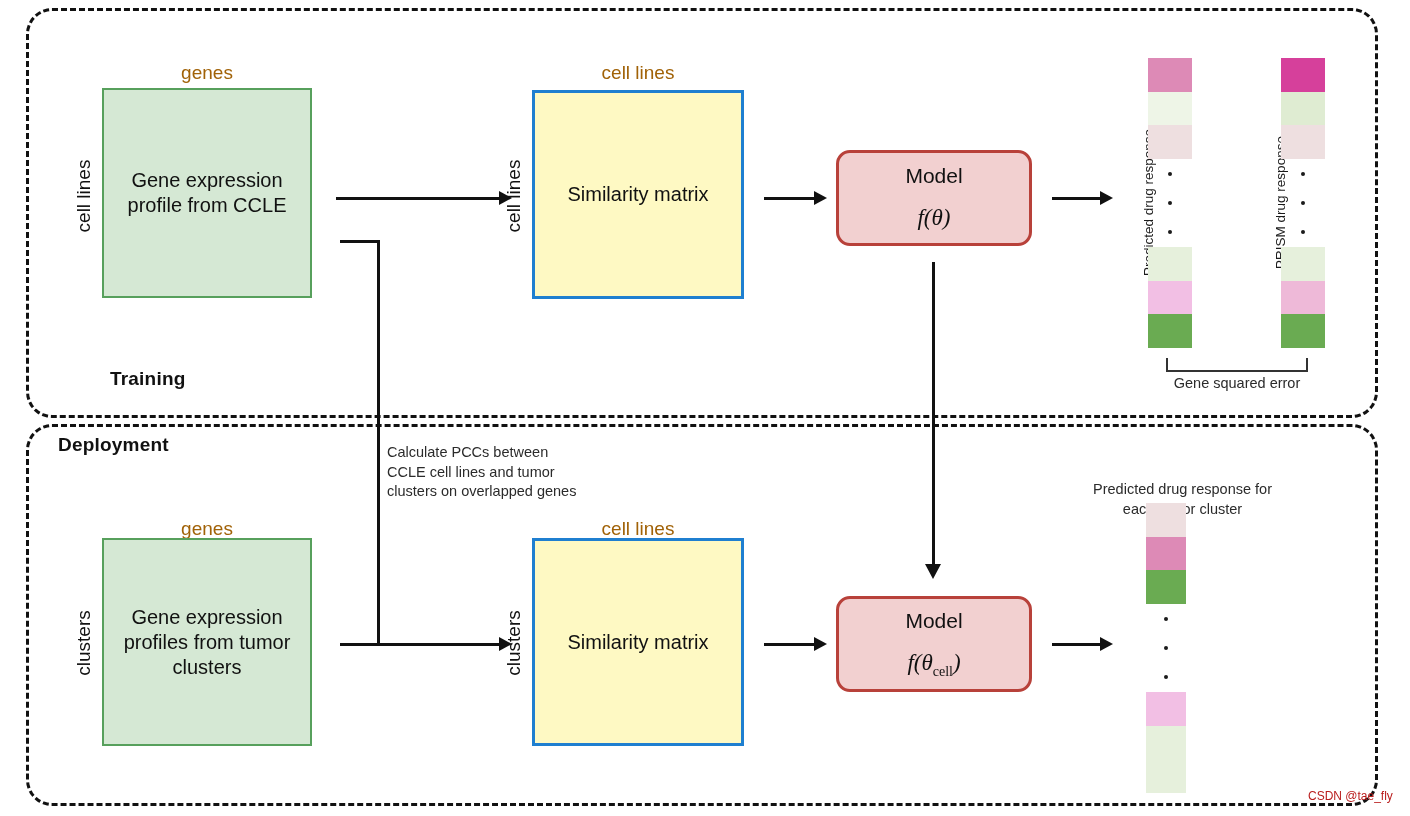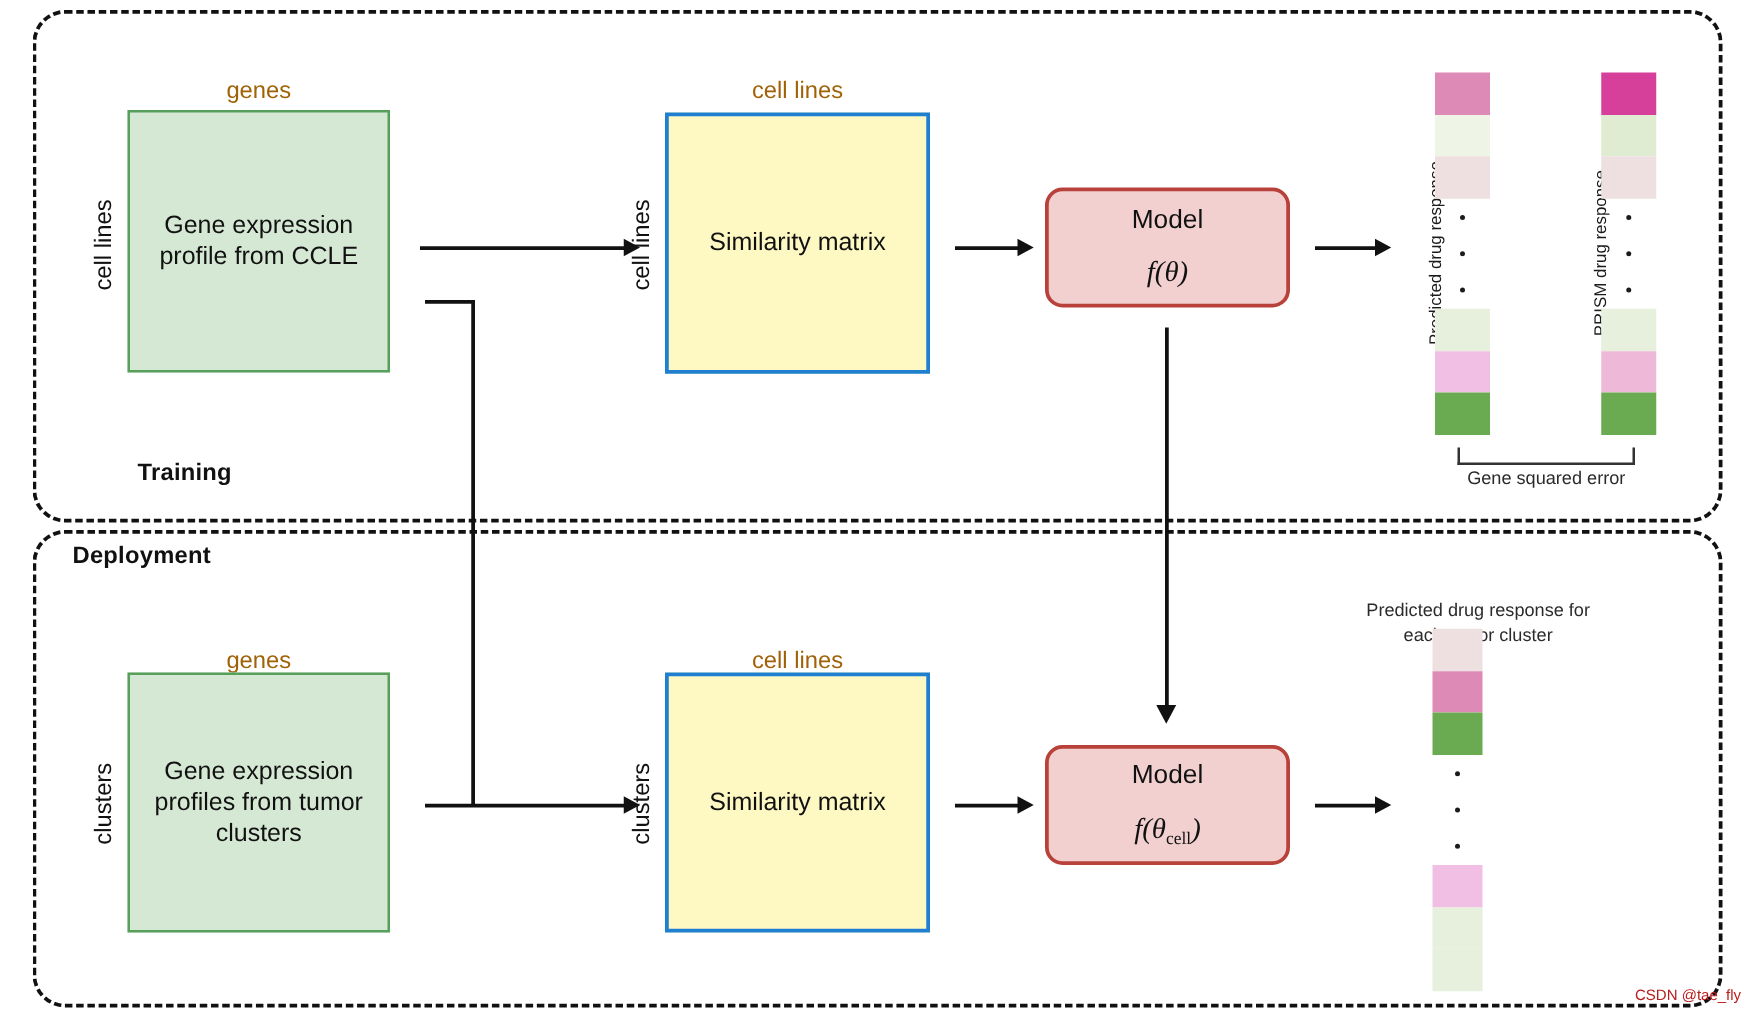--- a/index.html
+++ b/index.html
@@ -219,20 +219,23 @@
     <div class="cell" style="height:33.6px; background:#eeb9d8;"></div>
     <div class="cell" style="height:33.6px; background:#6aab52;"></div>
   </div>
 
   <div class="abs bracket" style="left:1166px; top:358px; width:142px; height:14px;"></div>
   <div class="abs note center" style="left:1137px; top:374px; width:200px;">Gene squared error</div>
 
   <div class="abs panel" style="left:26px; top:424px; width:1352px; height:382px;"></div>
   <div class="abs panel-title" style="left:58px; top:434px;">Deployment</div>
 
+  <div class="abs note" style="left:387px; top:443px; width:230px;">Calculate PCCs between
+CCLE cell lines and tumor
+clusters on overlapped genes</div>
 
   <div class="abs hline" style="left:340px; top:240px; width:40px;"></div>
   <div class="abs vline" style="left:377px; top:240px; height:405px;"></div>
 
   <div class="abs axis-top" style="left:102px; top:518px; width:210px;">genes</div>
   <div class="abs axis-left" style="left:24px; top:632px; width:120px; text-align:center;">clusters</div>
   <div class="abs matrix green" style="left:102px; top:538px; width:210px; height:208px; white-space:pre-line;">Gene expression
 profiles from tumor
 clusters</div>
 

